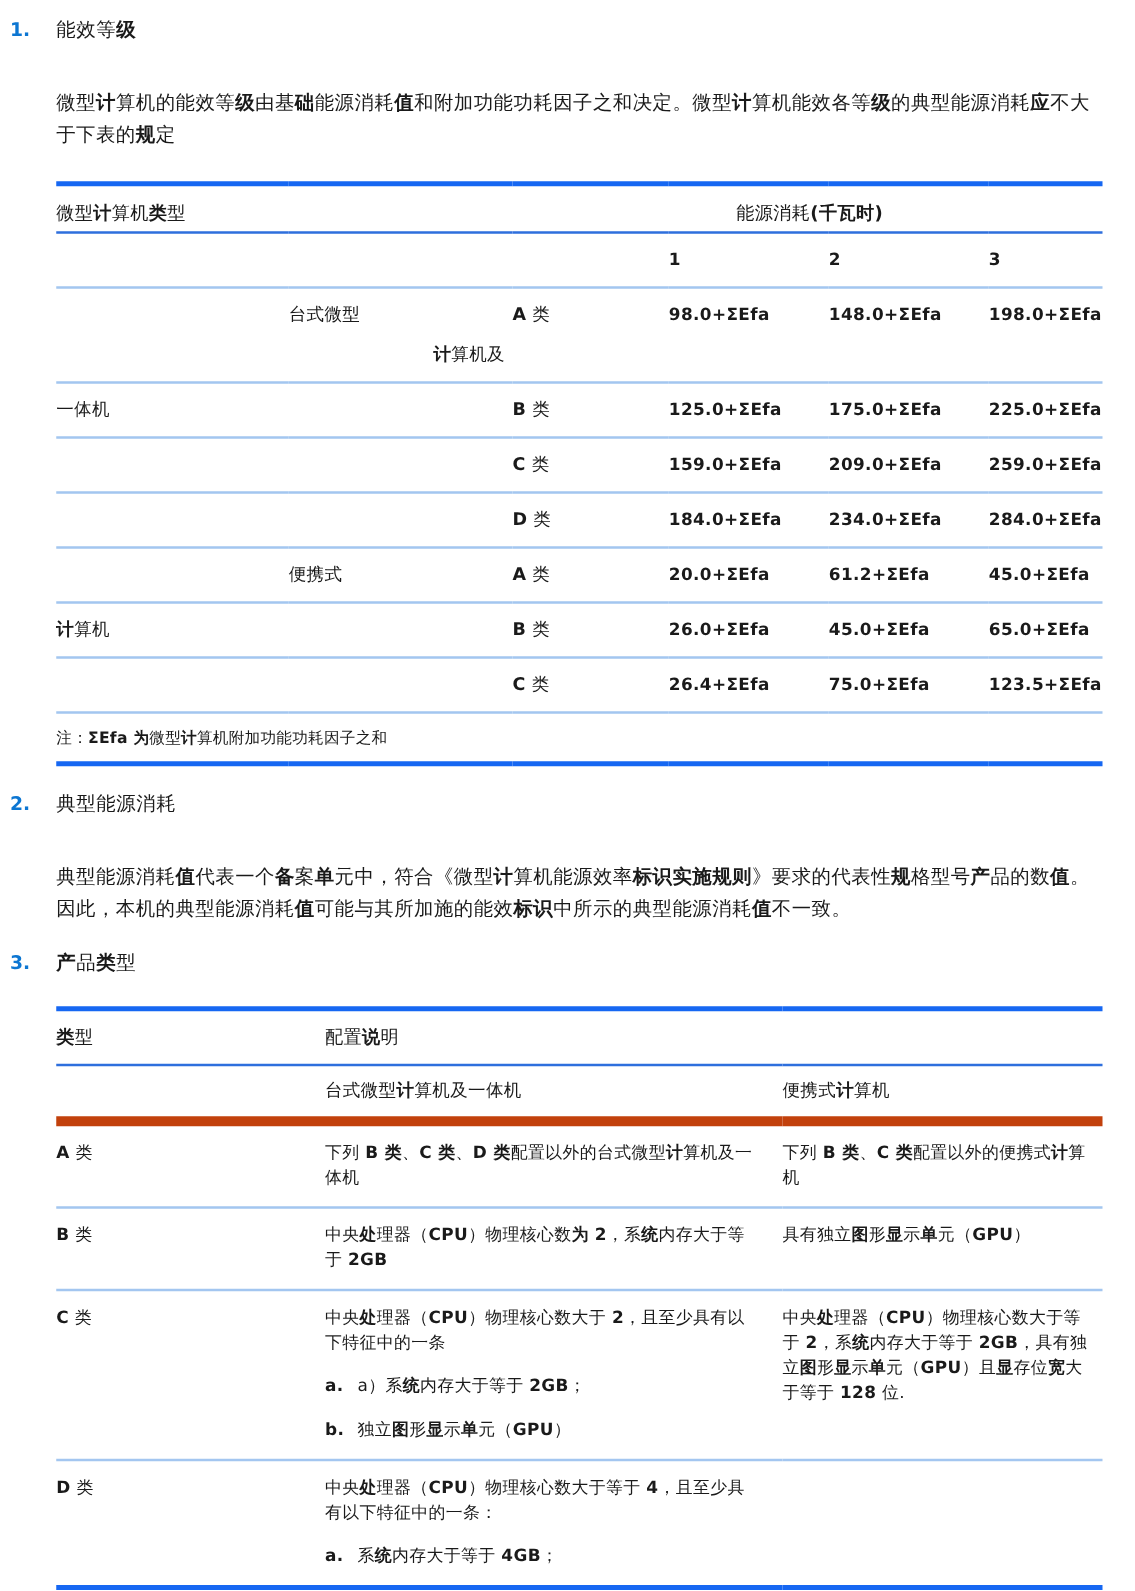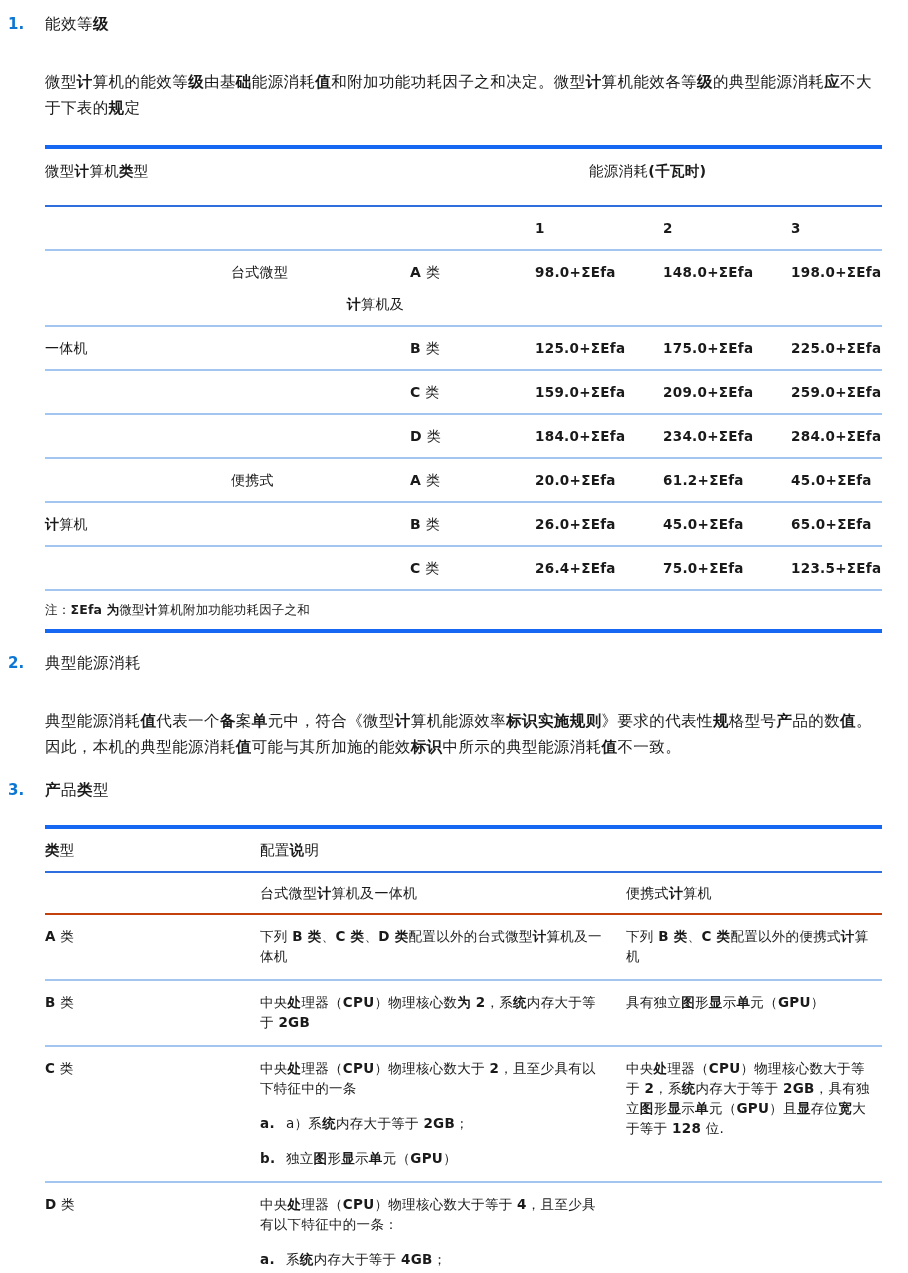--- a/index.html
+++ b/index.html
@@ -16,33 +16,33 @@
   .sec-num{width:37px;flex:0 0 37px;color:#0c76d2;font-weight:bold;font-size:15px;padding-top:1px;}
   .sec-title{font-size:15.5px;letter-spacing:.5px;}
   .body-para{margin:34px 0 0 37px;font-size:15.5px;line-height:26px;letter-spacing:.4px;}
 
   
   table{border-collapse:collapse;table-layout:fixed;margin-left:37px;width:837px;
         border-top:4px solid #1667f2;border-bottom:4px solid #1667f2;}
   td{vertical-align:top;font-size:14px;line-height:20px;letter-spacing:.3px;padding:10px 6px 10px 0;}
 
   
-  .t1-head td{border-bottom:2px solid #2e6fdd;font-size:14.5px;padding-top:12px;padding-bottom:24px;}
+  .t1-head td{border-bottom:2px solid #2e6fdd;font-size:14.5px;padding-top:12px;padding-bottom:4px;}
   .t1-head .hdr-right{padding-left:54px;}
   .t1-sub td{border-bottom:2px solid #a3c6f0;padding-top:11px;padding-bottom:11px;}
   .t1 .drow td{border-bottom:2px solid #a3c6f0;padding-top:11px;padding-bottom:11px;}
   .t1 .drow.last td{border-bottom:2px solid #a3c6f0;}
   .t1 .second-line{margin-top:12px;text-align:right;}
   .val{font-weight:bold;font-size:13.5px;}
   .t1 .note-row td{font-size:12.5px;padding-top:9px;padding-bottom:9px;border-bottom:none;letter-spacing:.2px;}
 
   
   .t2-head td{border-bottom:2px solid #2e6fdd;font-size:14.5px;padding-top:11px;padding-bottom:11px;}
   .t2-head .cfg{}
-  .t2-sub td{border-bottom:2px solid #c2410c;padding-top:10px;padding-bottom:10px;}
+  .t2-sub td{border-bottom:8px solid #c2410c;padding-top:10px;padding-bottom:10px;}
   .t2 .drow td{border-bottom:2px solid #a3c6f0;padding-top:11px;padding-bottom:13px;font-size:13.5px;}
   .t2 .drow.last td{border-bottom:none;}
   .t2 td.pr{padding-right:22px;}
   .list-item{display:flex;margin-top:15px;}
   .list-marker{flex:0 0 26px;font-weight:bold;}
 
   .gap-after-table{height:24px;}
   .gap-small{height:20px;}
 </style>
 </head>

